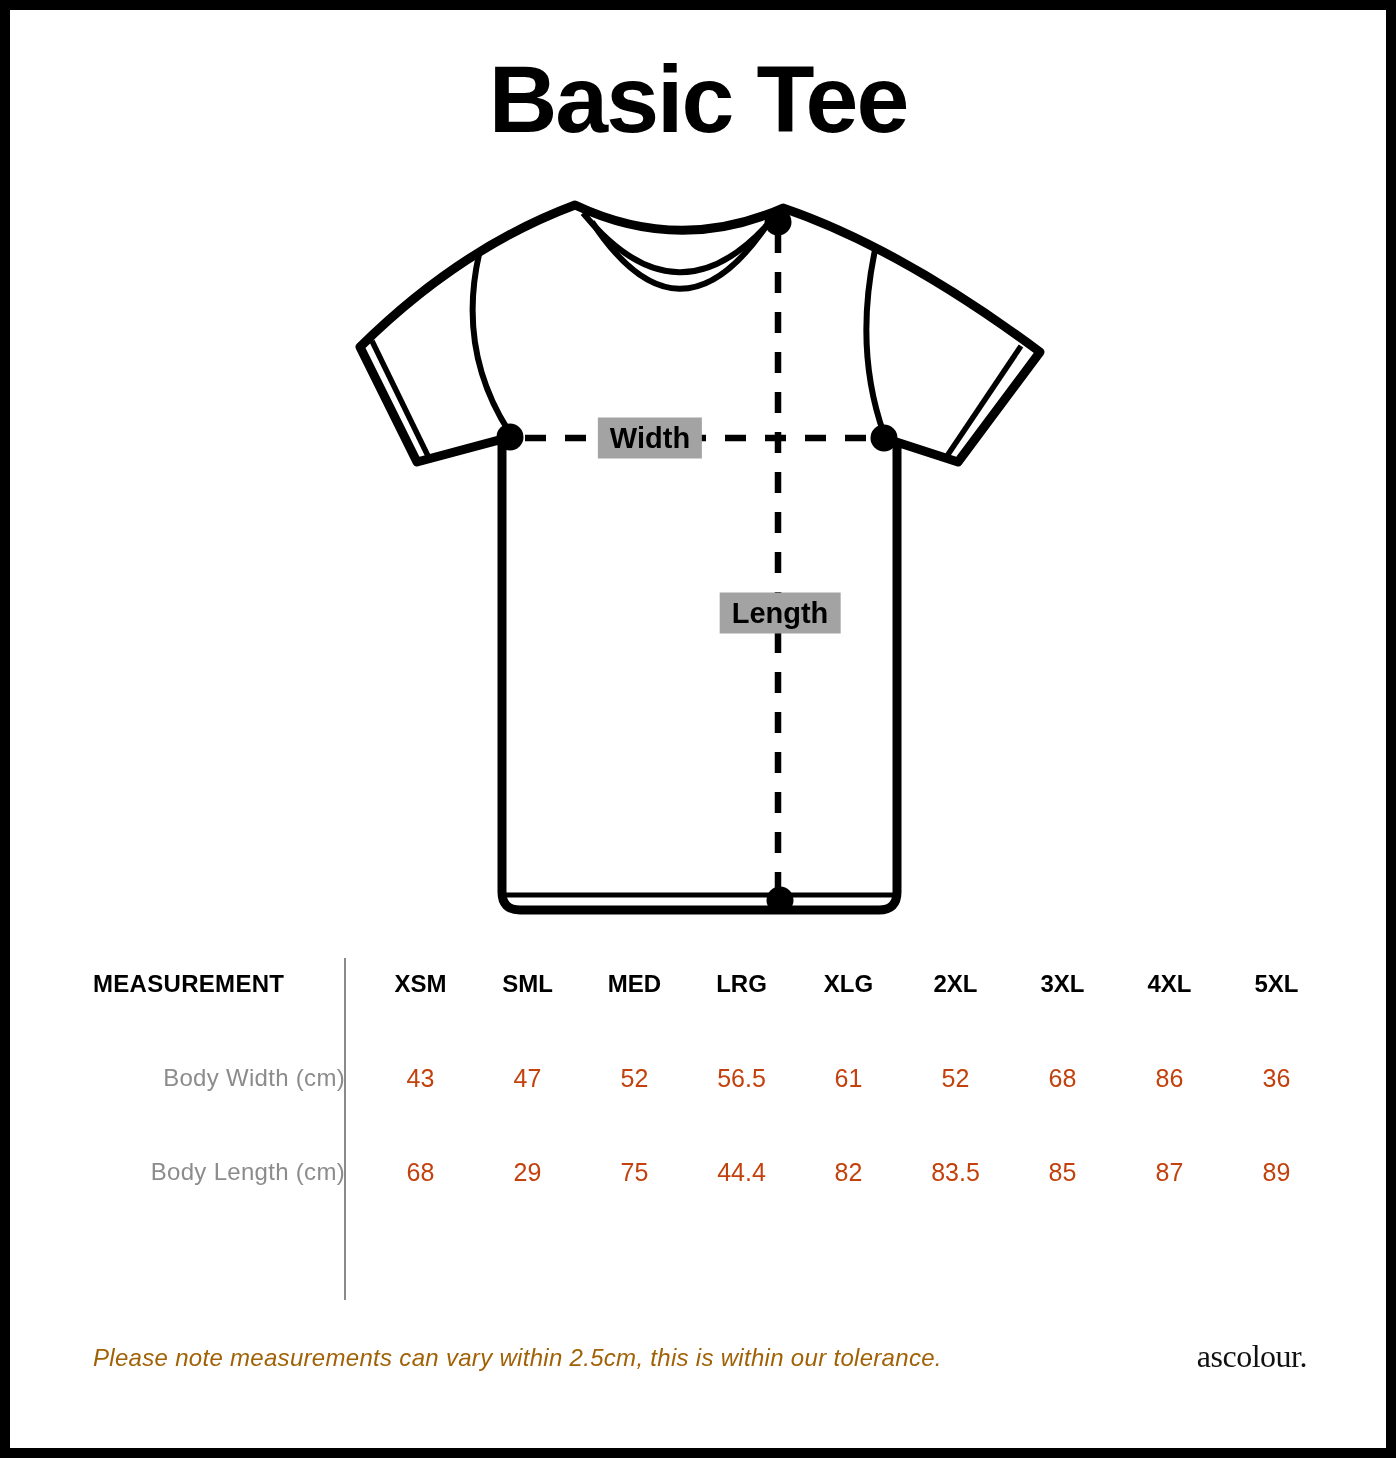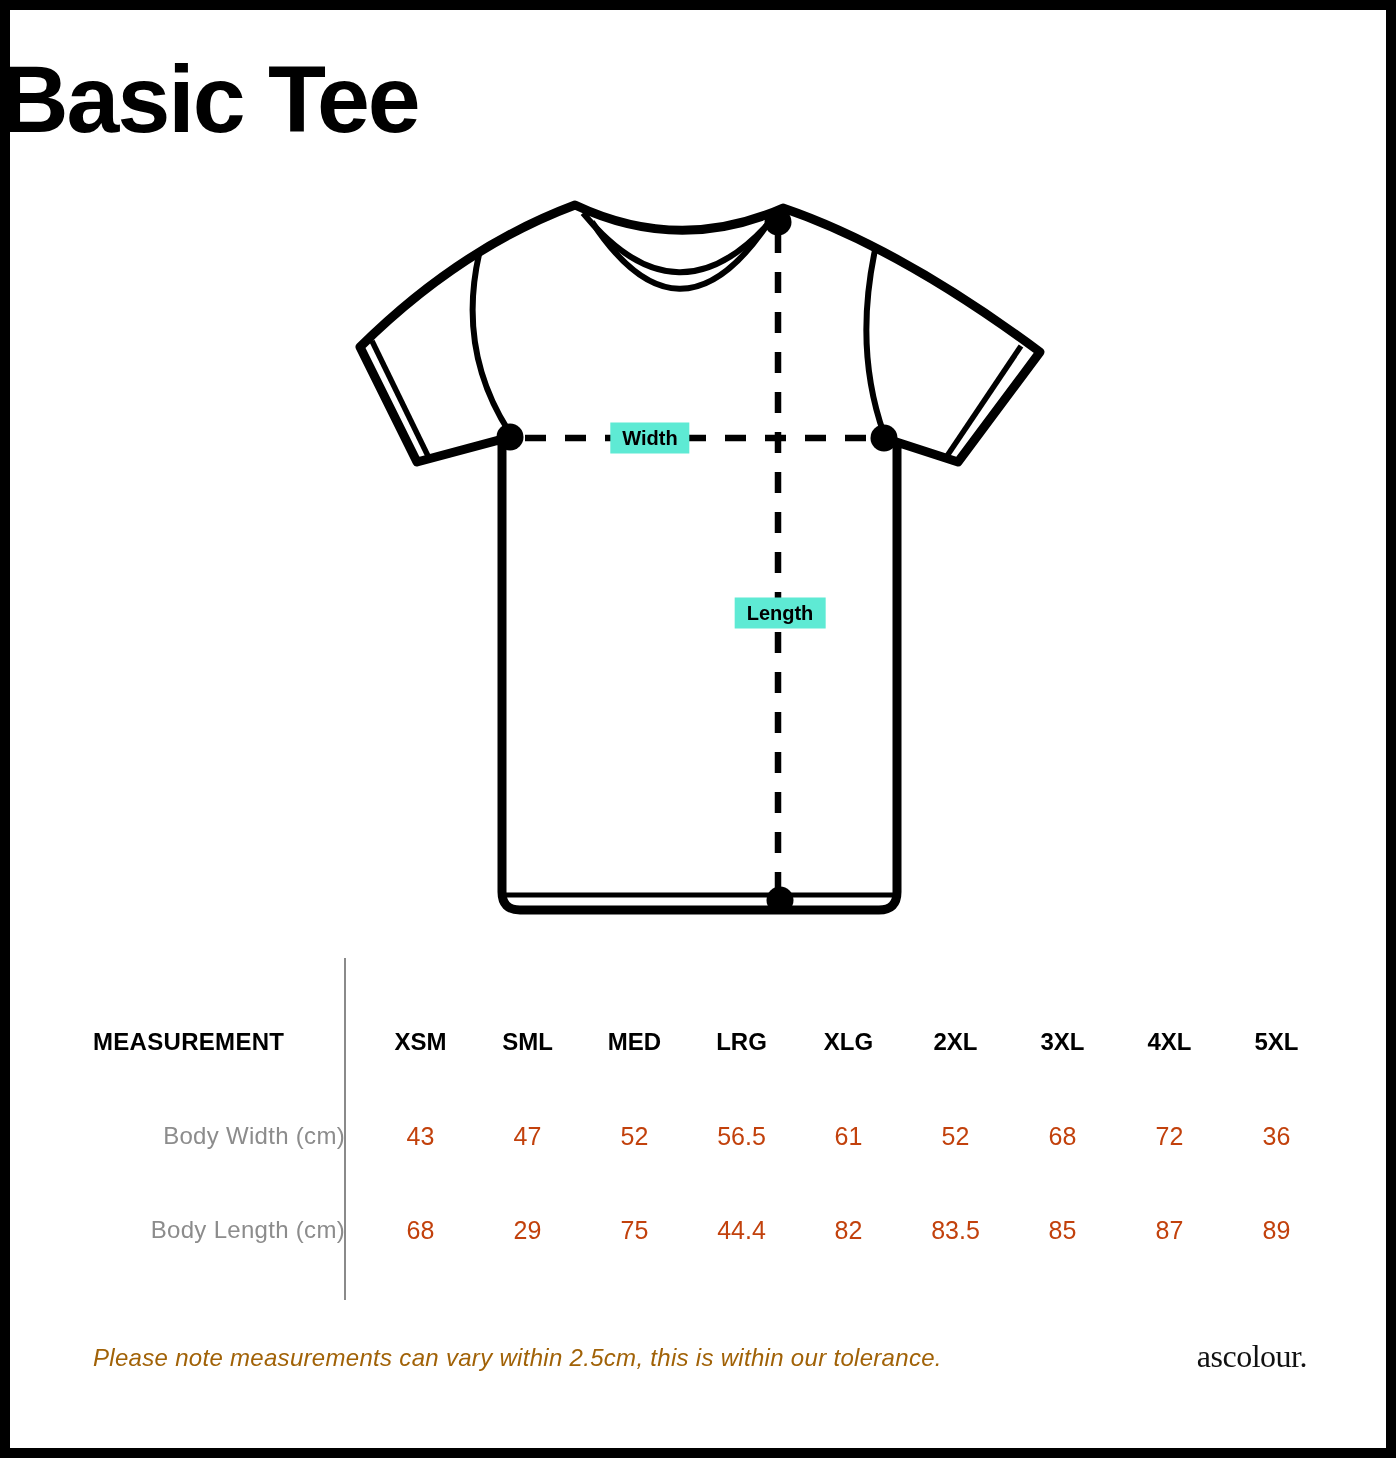--- a/index.html
+++ b/index.html
@@ -16,51 +16,51 @@
     position: absolute;
     inset: 0;
     border: 10px solid #000;
     box-sizing: border-box;
     pointer-events: none;
   }
   .page-title {
     position: absolute;
     left: 0; right: 0;
     top: 52px;
-    text-align: left;
+    text-align: center;
     font-size: 95px;
     font-weight: 700;
     letter-spacing: -2px;
     line-height: 1.0;
     margin: 0;
   }
   .stage {
     position: absolute;
     left: 340px;
     top: 180px;
     width: 720px;
     height: 760px;
   }
   .stage svg { display: block; }
   .dim-label {
     position: absolute;
     transform: translate(-50%, -50%);
-    font-size: 20px;
-    font-weight: 700;
-    background: #5eead4;
+    font-size: 29px;
+    font-weight: 700;
+    background: #a3a3a3;
     padding: 4px 12px;
     white-space: nowrap;
   }
   .width-label  { left: 310px; top: 258px; }
   .length-label { left: 440px; top: 433px; }
 
   .size-table {
     position: absolute;
     left: 93px;
-    top: 995px;
+    top: 937px;
     width: 1237px;
   }
   .t-row {
     display: grid;
     grid-template-columns: 252px 22px repeat(9, 107px);
     height: 94px;
     align-items: center;
   }
   .measure-head {
     font-weight: 700;
@@ -180,21 +180,21 @@
     <div class="t-row">
       <div class="row-label">Body Width (cm)</div>
       <div></div>
       <div class="cell-val">43</div>
       <div class="cell-val">47</div>
       <div class="cell-val">52</div>
       <div class="cell-val">56.5</div>
       <div class="cell-val">61</div>
       <div class="cell-val">52</div>
       <div class="cell-val">68</div>
-      <div class="cell-val">72</div>
+      <div class="cell-val">86</div>
       <div class="cell-val">36</div>
     </div>
 
     <div class="t-row">
       <div class="row-label">Body Length (cm)</div>
       <div></div>
       <div class="cell-val">68</div>
       <div class="cell-val">29</div>
       <div class="cell-val">75</div>
       <div class="cell-val">44.4</div>

